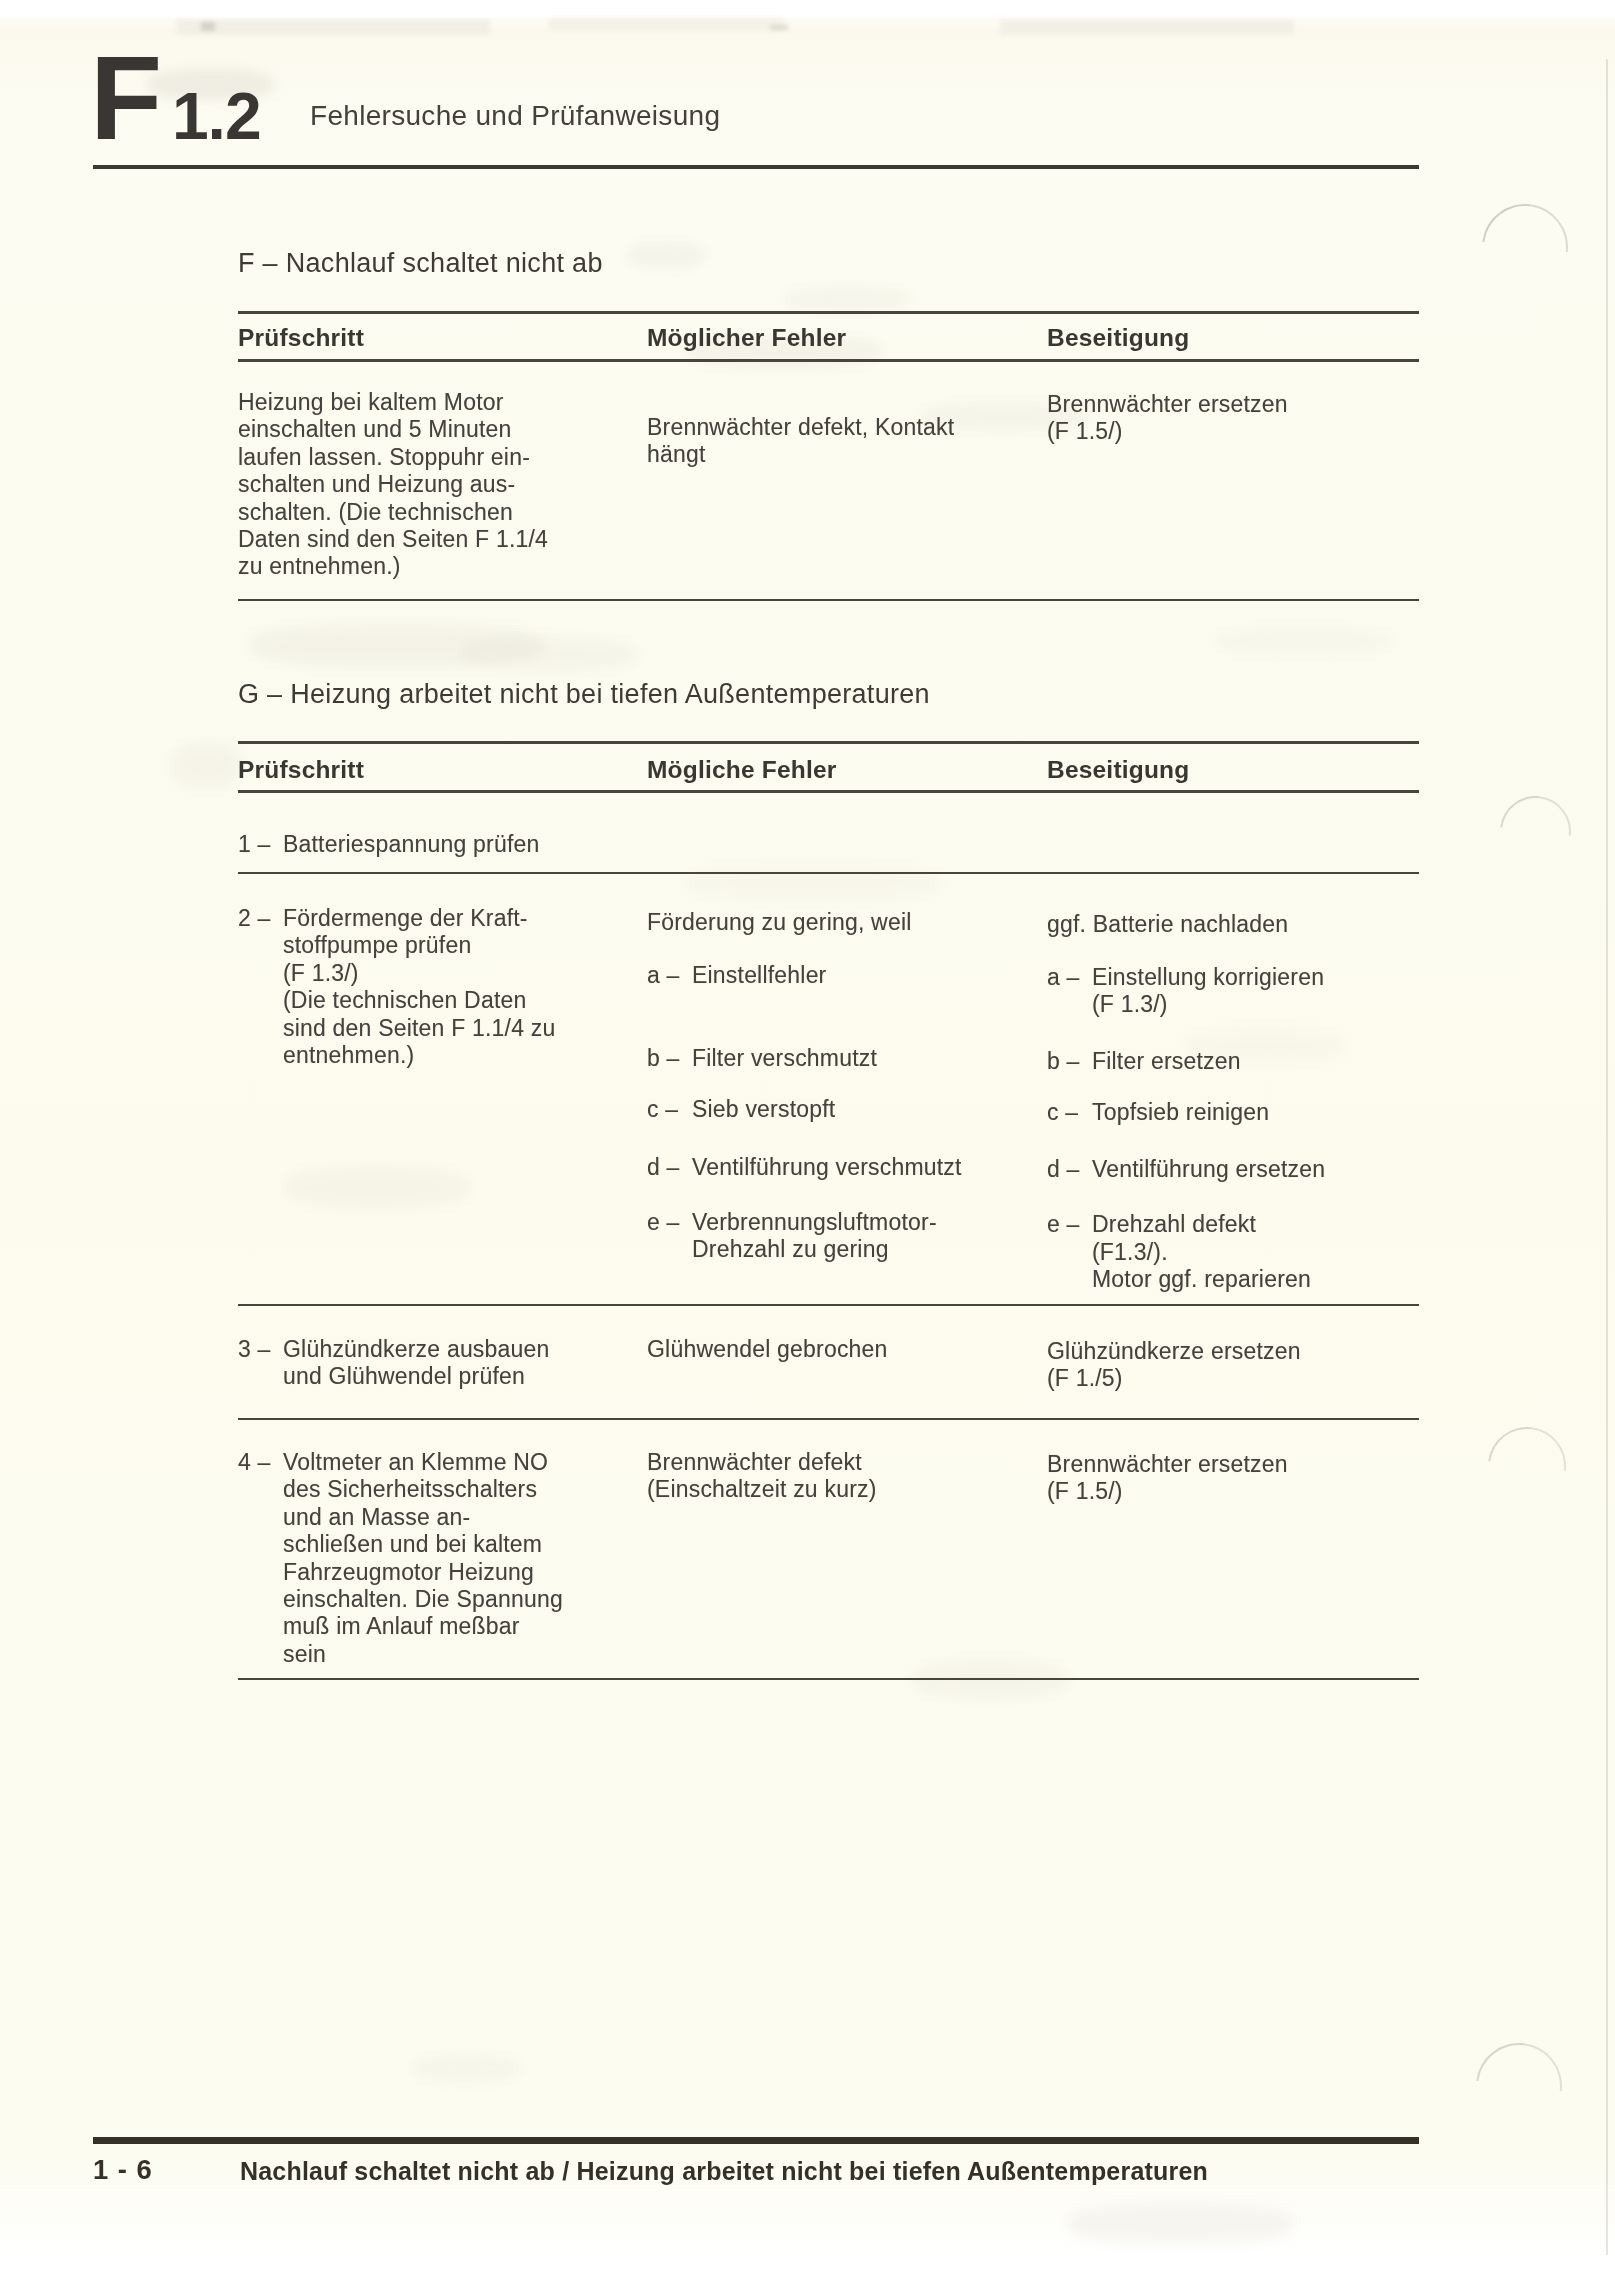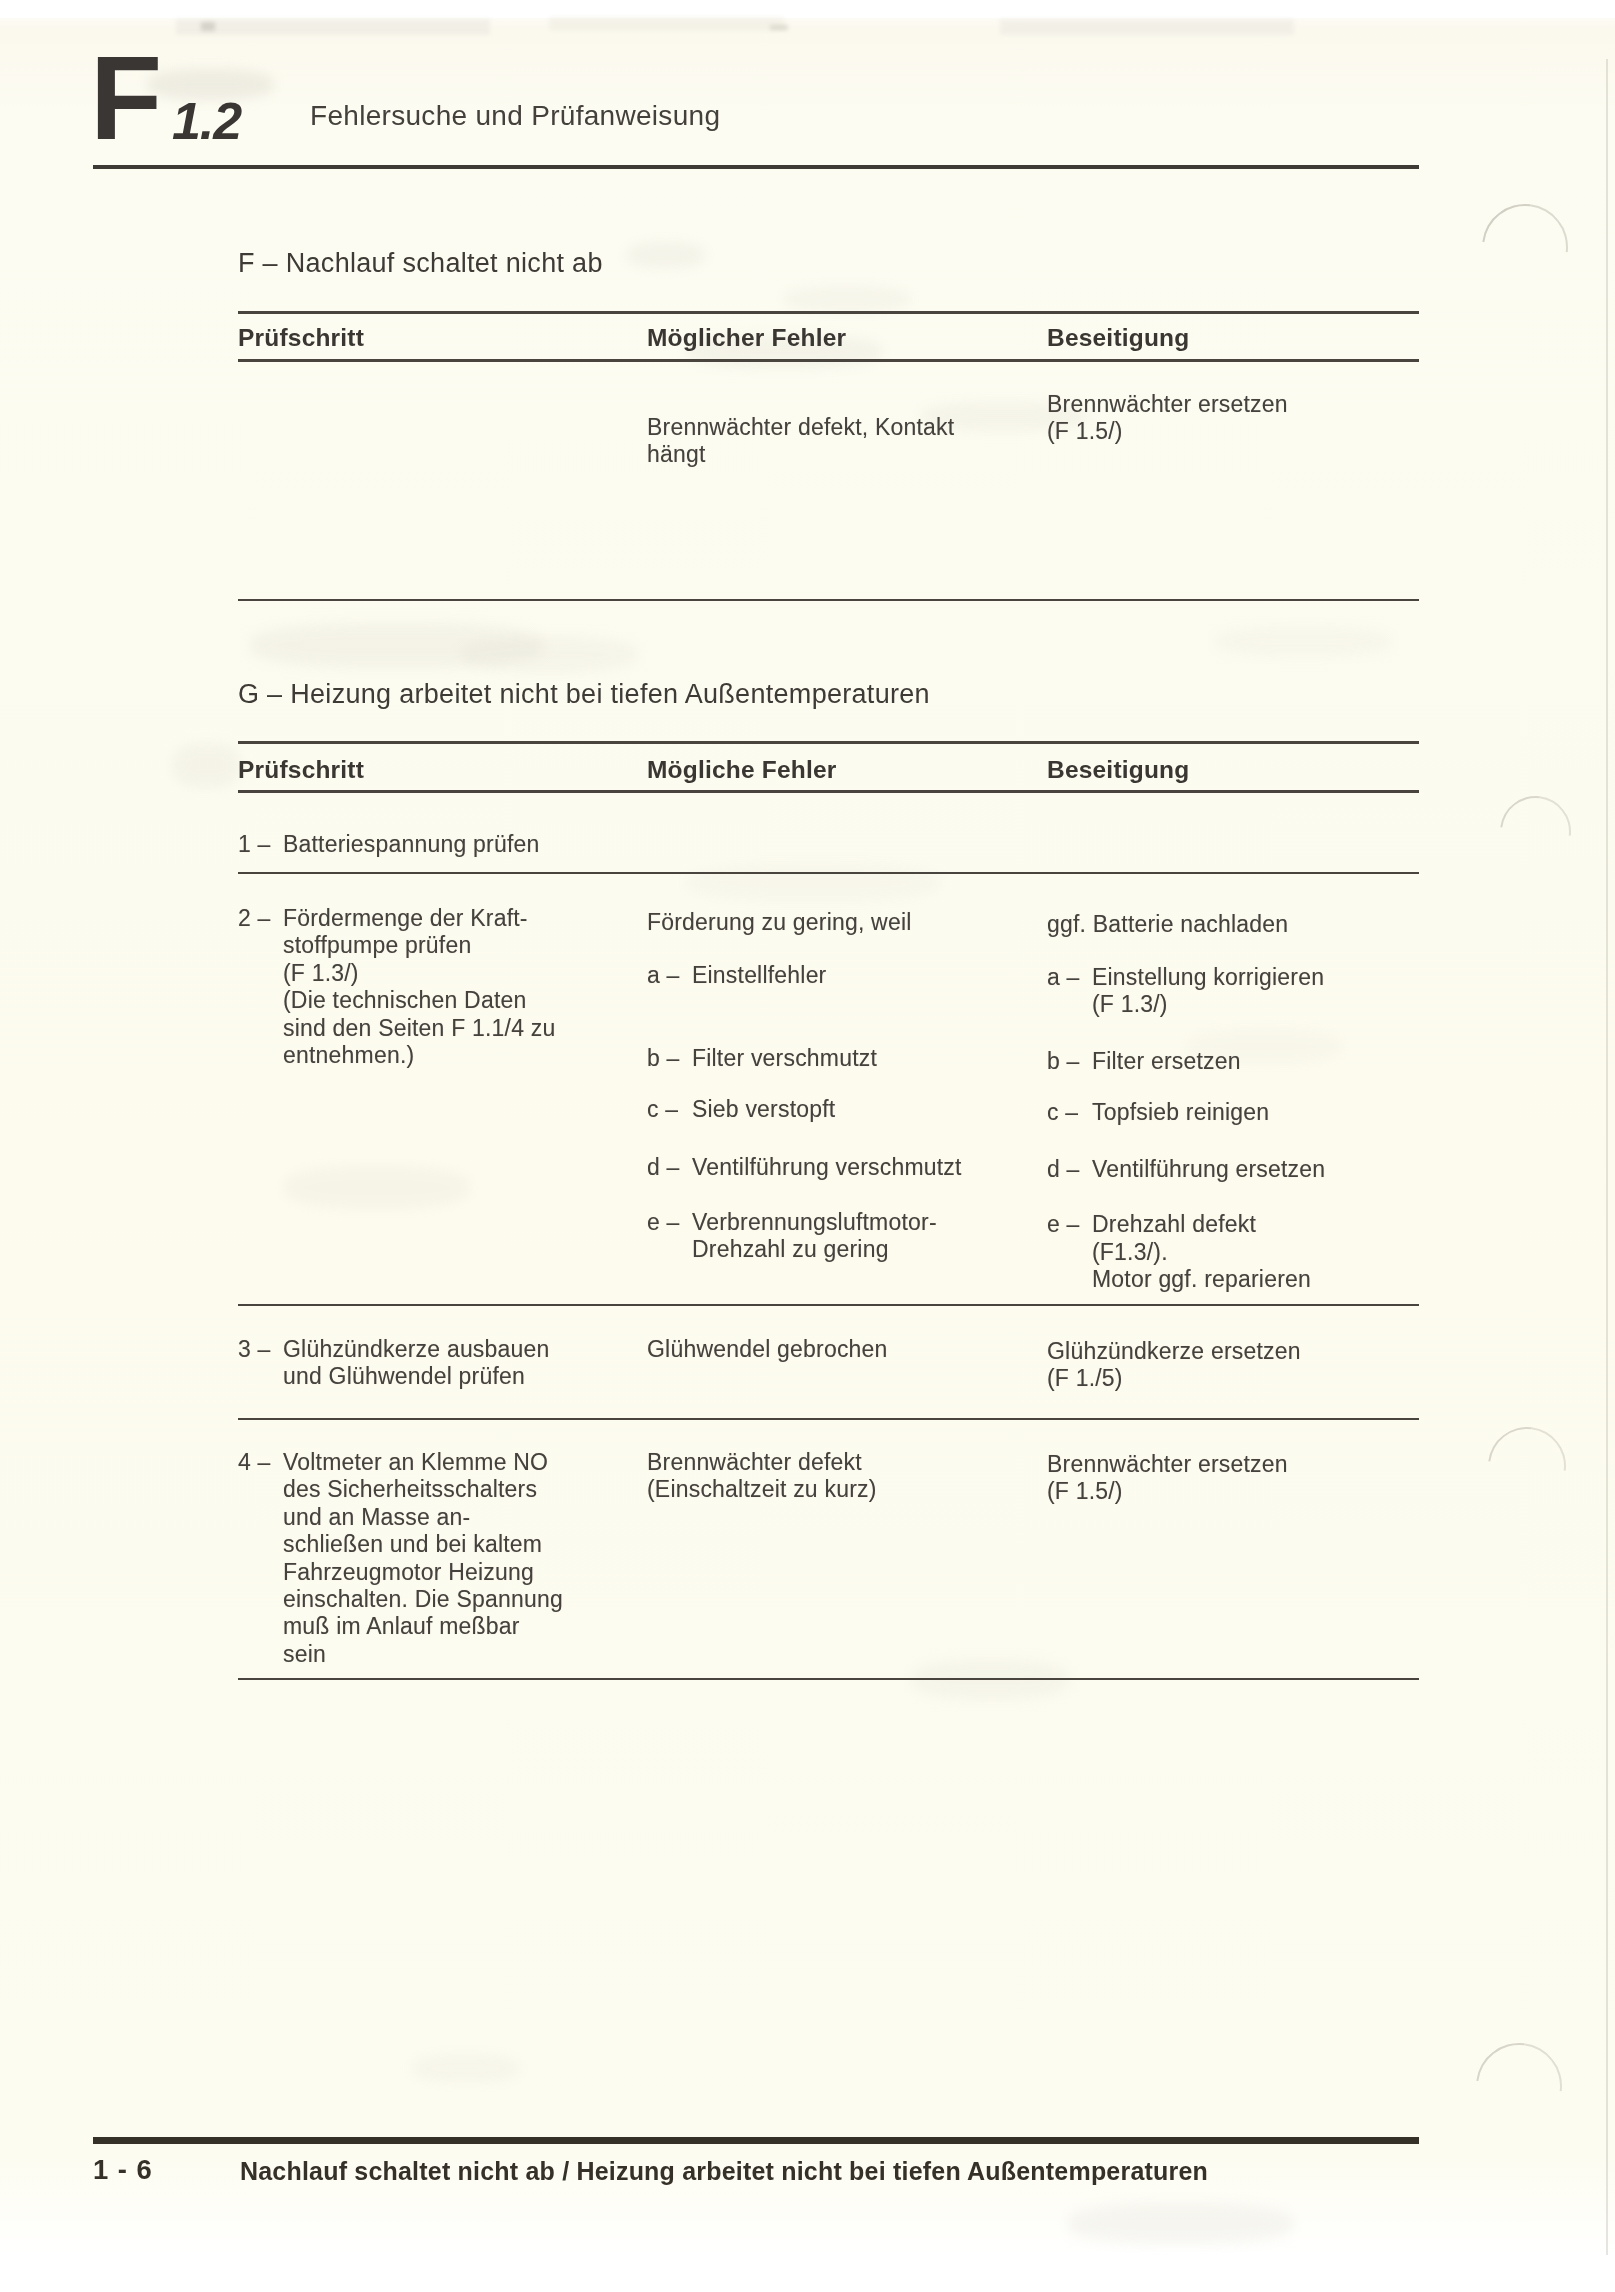--- a/index.html
+++ b/index.html
@@ -9,21 +9,21 @@
     width:1615px;height:2293px;
     margin:0 auto;
     background:linear-gradient(180deg,#ffffff 0px,#fbf9ee 29px,#fdfcf2 118px,#fcfbee 1176px,#fdfcf1 2156px,#ffffff 2264px);
     overflow:hidden;
     font-family:"Liberation Sans","DejaVu Sans",sans-serif;
     color:#45413d;
   }
   
   .logo{position:absolute;left:90px;top:39px;display:flex;align-items:baseline;color:#3a3633;}
   .logo .big{font-size:118px;font-weight:700;line-height:1;letter-spacing:-2px;}
-  .logo .small{font-size:52px;font-weight:700;line-height:1;margin-left:11.8px;letter-spacing:-1px;font-style:italic;}
+  .logo .small{font-size:66px;font-weight:700;line-height:1;margin-left:11.8px;letter-spacing:-1px;}
   .header-title{position:absolute;left:310px;top:100px;font-size:28px;color:#44403c;letter-spacing:0.3px;}
   .rule{position:absolute;background:#49443e;height:2px;}
   
   .sect-heading{position:absolute;font-size:27px;line-height:33px;color:#3e3a36;letter-spacing:0.3px;}
   
   .hdr{position:absolute;font-size:24.5px;font-weight:700;color:#3a3632;letter-spacing:0.2px;}
   
   .cell{position:absolute;font-size:23px;line-height:27.4px;color:#45413d;letter-spacing:0.2px;text-shadow:0 0 0.7px rgba(69,65,61,.28);}
   .pre{white-space:pre-line;}
   .kv{display:flex;align-items:flex-start;}
@@ -87,20 +87,27 @@
   <div class="rule" style="left:93px;top:165px;width:1326px;height:3.9px;background:#3e3a35;"></div>
 
   <div class="sect-heading" style="left:238px;top:247px;">F – Nachlauf schaltet nicht ab</div>
 
   <div class="rule" style="left:238px;top:311px;width:1181px;height:2.9px;"></div>
   <div class="hdr" style="left:238px;top:324px;">Prüfschritt</div>
   <div class="hdr" style="left:647px;top:324px;">Möglicher Fehler</div>
   <div class="hdr" style="left:1047px;top:324px;">Beseitigung</div>
   <div class="rule" style="left:238px;top:359px;width:1181px;height:2.9px;"></div>
 
+  <div class="cell pre" style="left:238px;top:389px;width:372px;">Heizung bei kaltem Motor
+einschalten und 5 Minuten
+laufen lassen. Stoppuhr ein-
+schalten und Heizung aus-
+schalten. (Die technischen
+Daten sind den Seiten F 1.1/4
+zu entnehmen.)</div>
   <div class="cell pre" style="left:647px;top:389px;width:392px;margin-top:25px;">Brennwächter defekt, Kontakt
 hängt</div>
   <div class="cell pre" style="left:1047px;top:391px;width:384px;">Brennwächter ersetzen
 (F 1.5/)</div>
 
   <div class="rule" style="left:238px;top:599px;width:1181px;height:2px;"></div>
 
   <div class="sect-heading" style="left:238px;top:678px;">G – Heizung arbeitet nicht bei tiefen Außentemperaturen</div>
 
   <div class="rule" style="left:238px;top:741px;width:1181px;height:2.9px;"></div>

